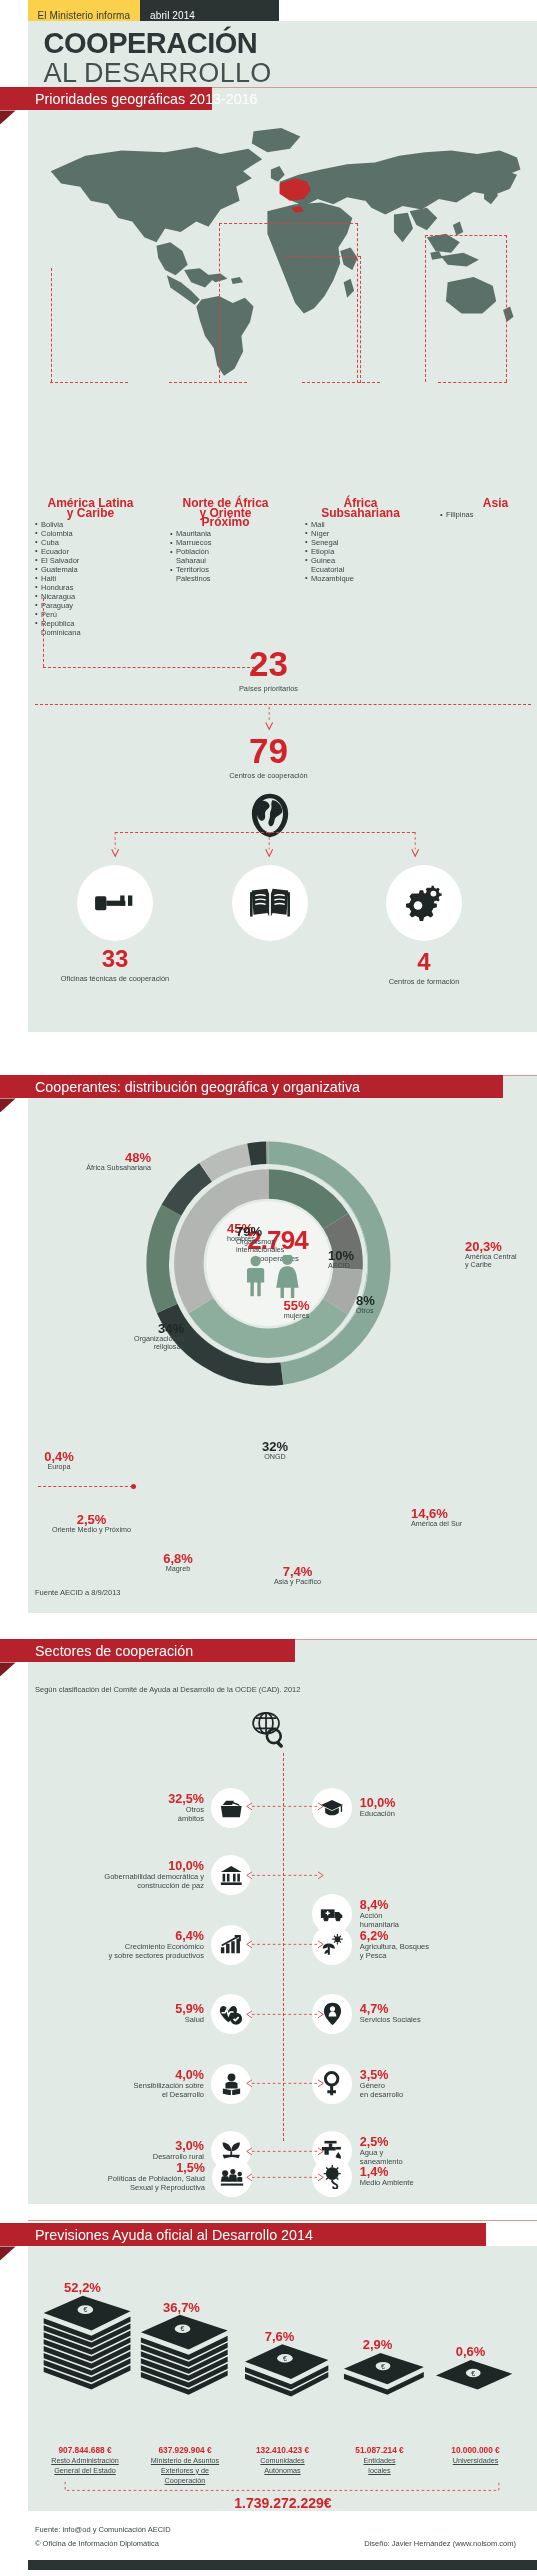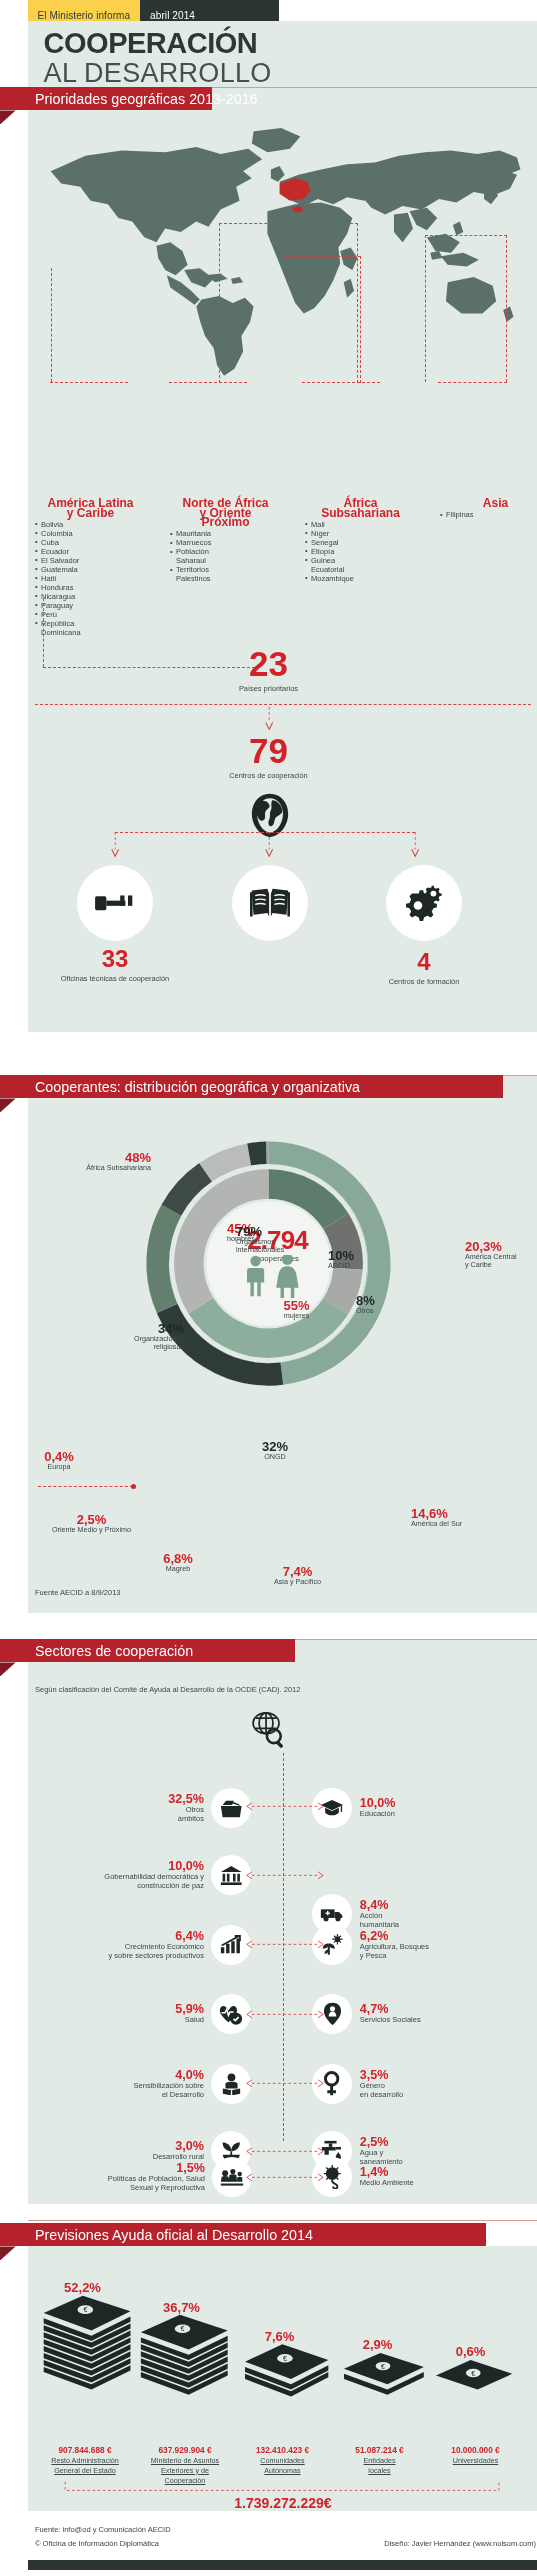--- a/index.html
+++ b/index.html
@@ -860,21 +860,21 @@
 
   <svg style="position:absolute;left:61px;top:2481px;" width="442" height="12" viewBox="0 0 510 14">
     <path d="M2 1 V11 H508 V1" fill="none" stroke="#d94040" stroke-width="1" stroke-dasharray="3,3"></path>
   </svg>
   <div style="position:absolute;left:28px;top:2495px;width:510px;text-align:center;">
     <span style="color:#d2232a;font-weight:bold;font-size:14px;">1.739.272.229€</span>
   </div>
 
   <div class="footer" style="top:2525px;">
     <div class="foot-txt" style="padding-left:7px;">Fuente: info@od y Comunicación AECID</div>
-    <div style="display:flex;justify-content:space-between;padding-left:7px;padding-right:2px;margin-top:5.2px;">
+    <div style="display:flex;justify-content:space-between;padding-left:7px;padding-right:22px;margin-top:5.2px;">
       <div class="foot-txt">© Oficina de Información Diplomática</div>
       <div class="foot-txt">Diseño: Javier Hernández (www.nolsom.com)</div>
     </div>
   </div>
   <div class="blackbar" style="top:2560px;"></div>
 
 </div>
 
 
 </body></html>

